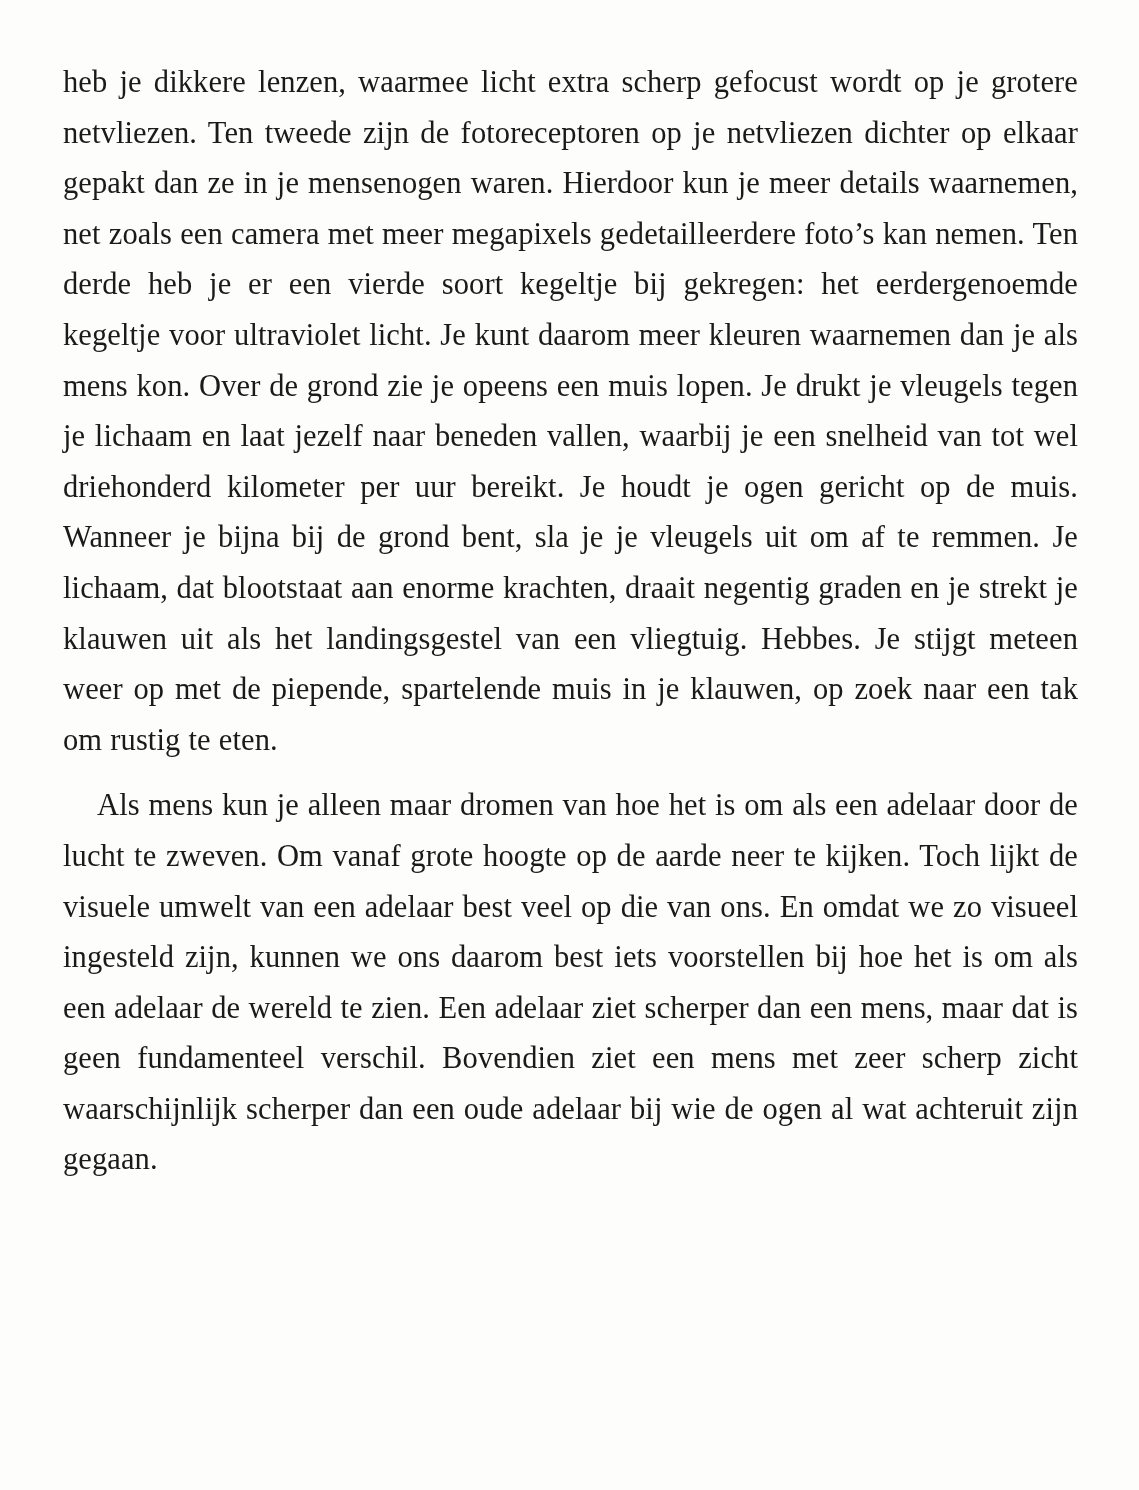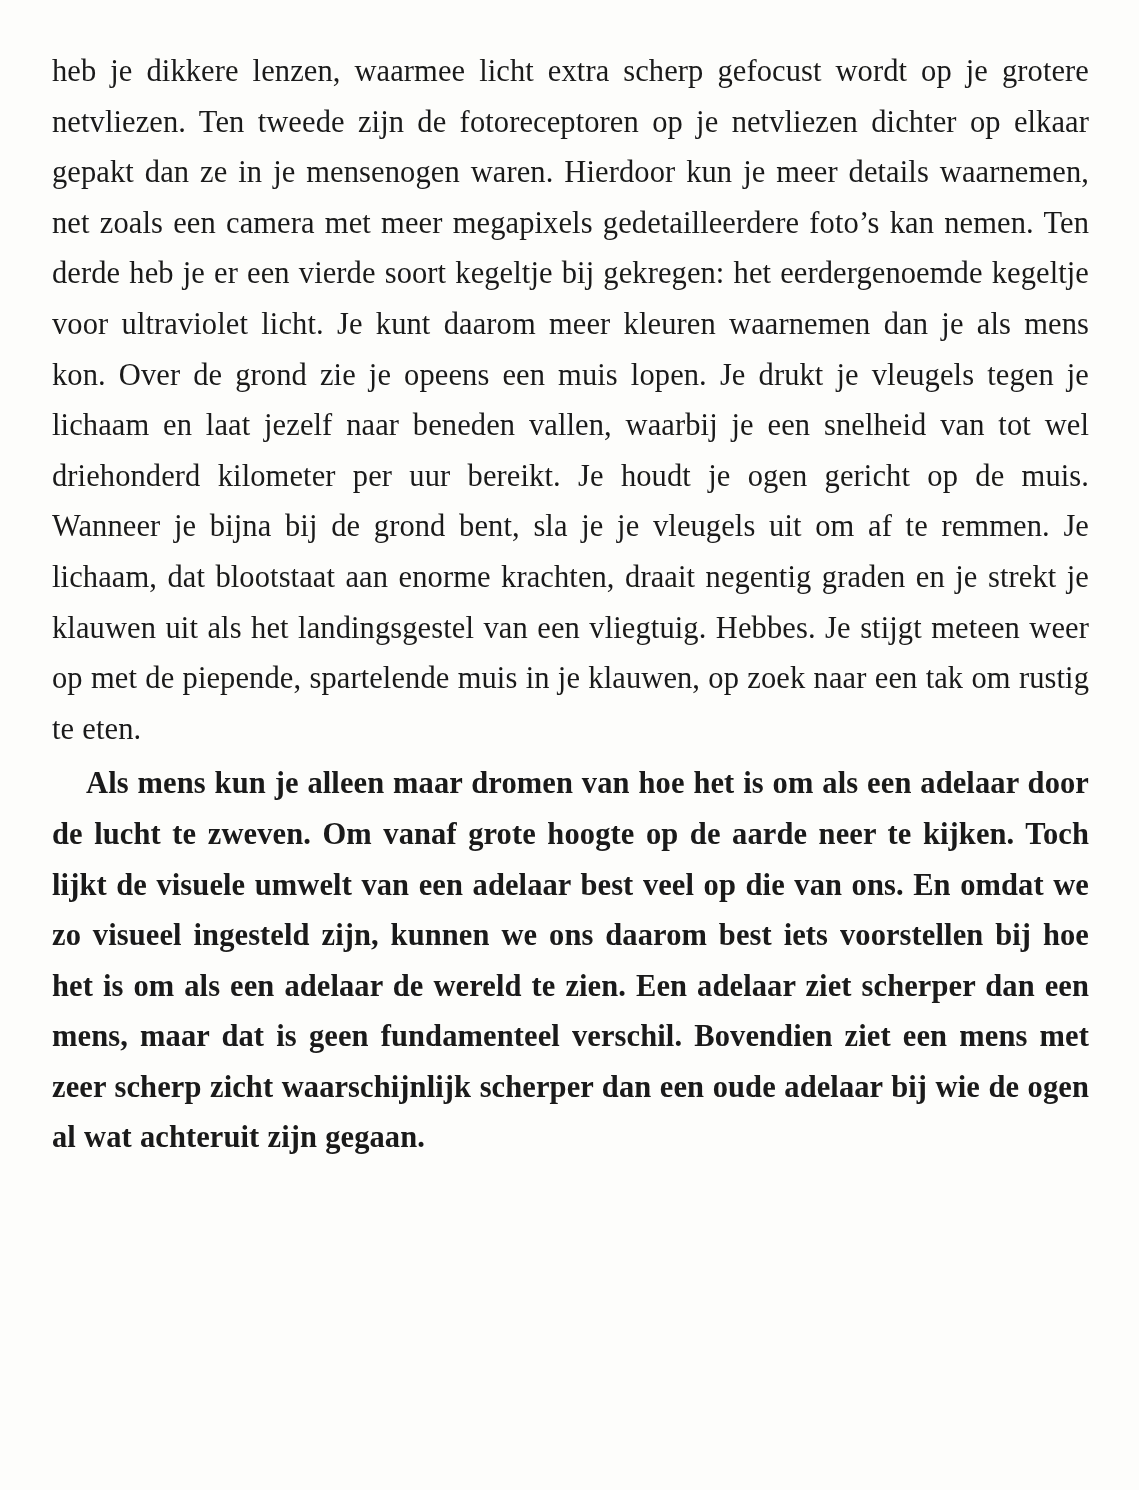--- a/index.html
+++ b/index.html
@@ -20,32 +20,31 @@
     height: 1490px;
     background: #fdfdfb;
     box-sizing: border-box;
     padding: 42px 48px 30px 48px;
   }
   .text-column {
     width: 1045px;
     margin: 0 auto;
   }
   p {
-    margin: 4px;
+    margin: 15px;
     font-size: 30.5px;
     line-height: 50.6px;
     text-align: justify;
     text-justify: inter-word;
     hyphens: manual;
     letter-spacing: 0.1px;
     word-spacing: 0.4px;
   }
   p.indent {
     text-indent: 34px;
-    font-weight: bold;
   }
   
   p::after {
     content: "";
     display: inline-block;
     width: 100%;
   }
   p.no-stretch::after {
     content: none;
   }

